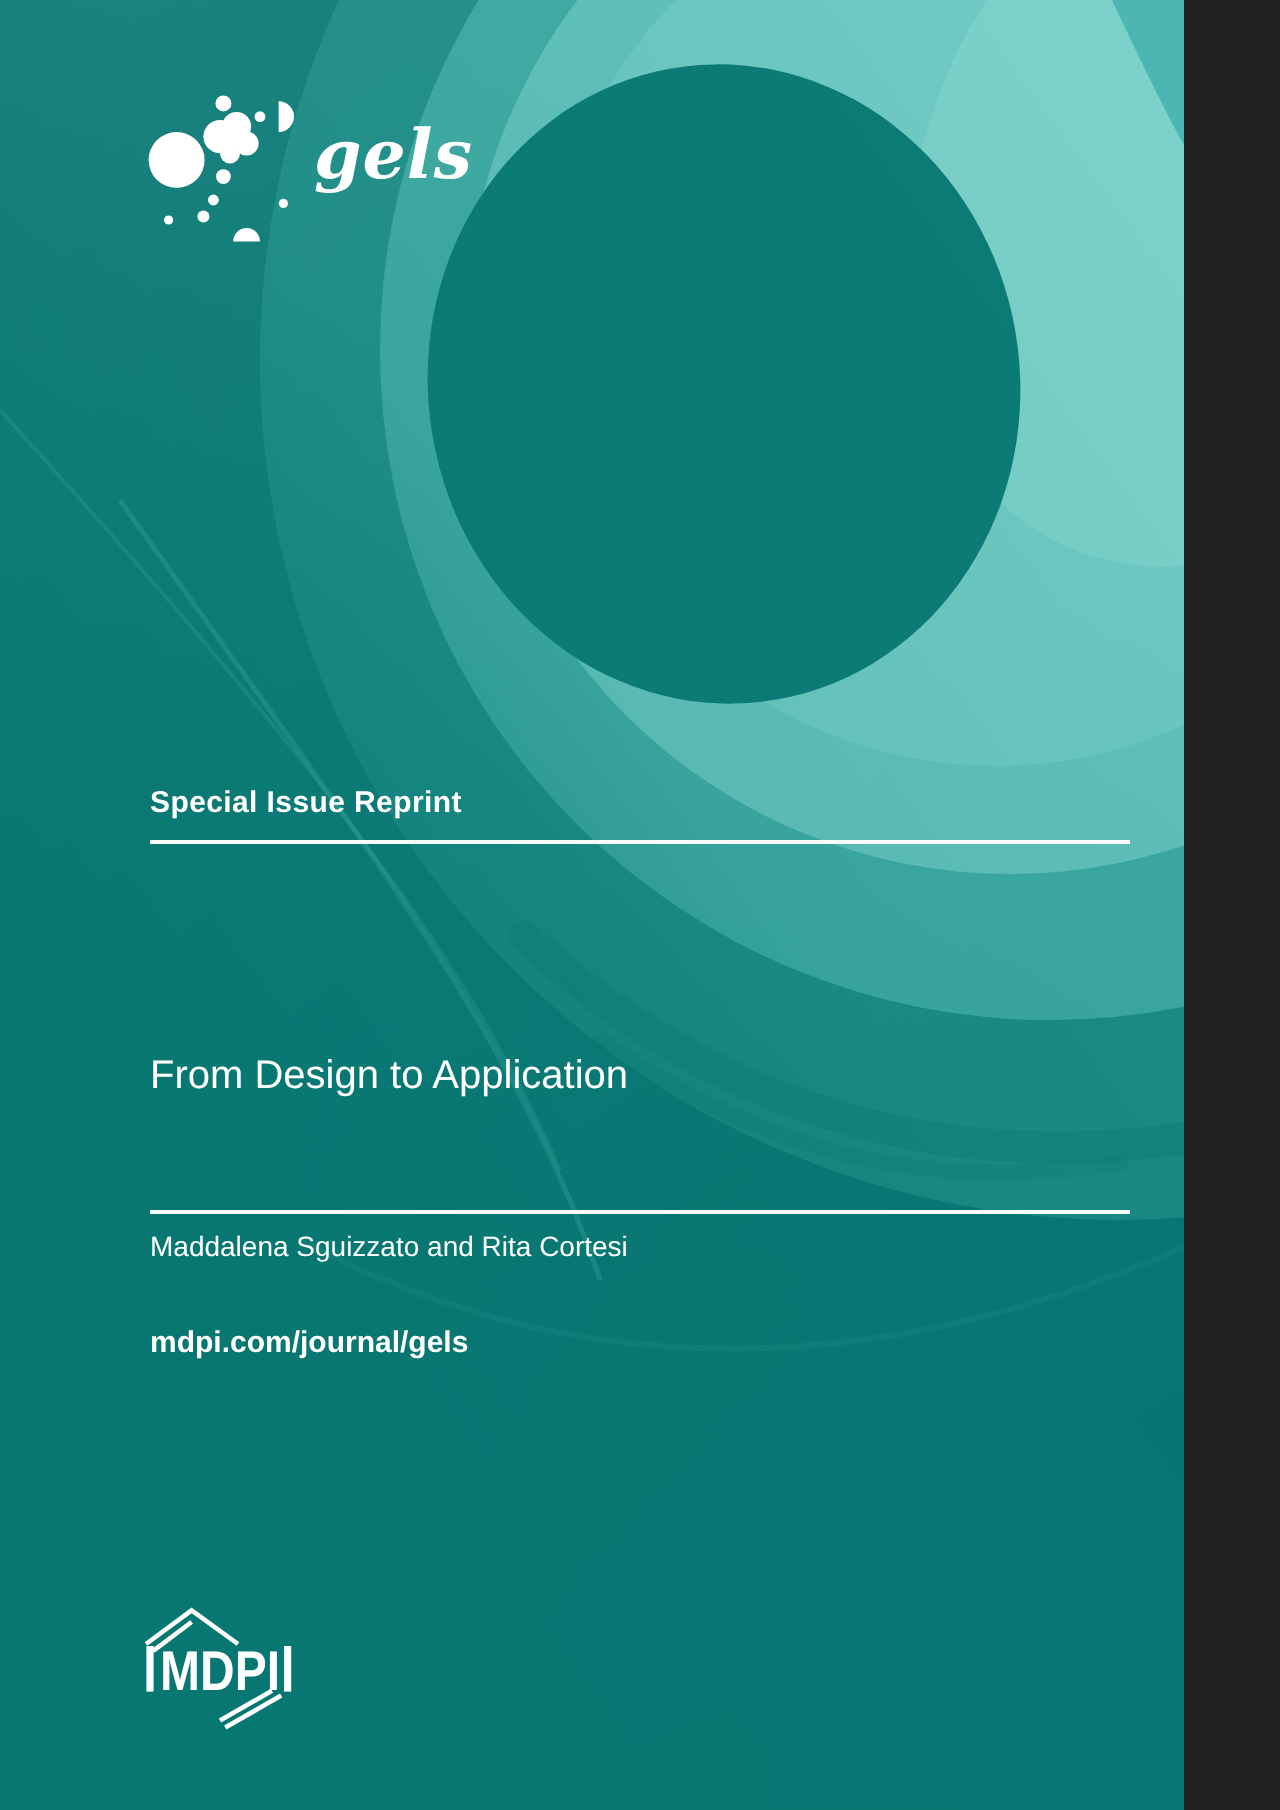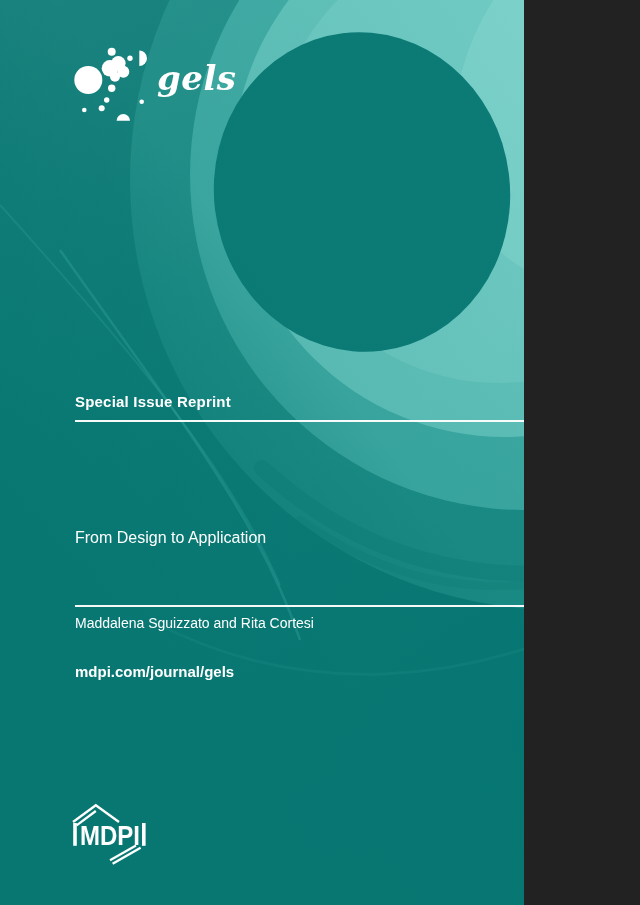--- a/index.html
+++ b/index.html
@@ -1,18 +1,18 @@
 <!DOCTYPE html>
 <html><head>
 <meta charset="utf-8">
 <style>
   html,body{margin:0;padding:0;background:#222;}
   .cover{
     position:relative;
-    width:524px;height:905px;
+    width:592px;height:905px;
     overflow:hidden;
     font-family:"Liberation Sans",sans-serif;
     color:#ffffff;
     background:#0b7a75;
   }
   .bg-art{position:absolute;inset:0;width:640px;height:905px;display:block;}
 
   
   .bubbles{position:absolute;left:72px;top:44px;width:80px;height:80px;}
   .journal-name{
@@ -27,21 +27,21 @@
   .series-label{position:absolute;left:75px;top:393px;font-size:15px;line-height:18px;font-weight:700;letter-spacing:0.2px;}
   .rule{position:absolute;left:75px;width:490px;height:2px;background:rgba(255,255,255,0.96);}
   .rule-top{top:420px;}
   .rule-bottom{top:605px;}
   .cover-title{
     position:absolute;left:75px;top:429px;margin:0;
     font-size:35px;line-height:47px;font-weight:500;
     letter-spacing:-0.2px;
   }
   .cover-title span{display:block;}
-  .cover-subtitle{position:absolute;left:75px;top:524px;margin:0;font-size:16px;line-height:28px;font-weight:400;}
+  .cover-subtitle{position:absolute;left:75px;top:524px;margin:0;font-size:20px;line-height:28px;font-weight:400;}
   .editors-block{position:absolute;left:75px;top:615px;font-size:14px;line-height:17px;font-weight:400;}
   .journal-url{position:absolute;left:75px;top:663px;font-size:15px;line-height:17px;font-weight:700;}
 
   
   .mdpi-logo{position:absolute;left:72px;top:800px;width:76px;height:68px;}
   .mdpi-logo .stroke{stroke:#ffffff;fill:none;stroke-width:2.3;}
   .mdpi-logo .bar{fill:#ffffff;}
   .mdpi-logo text{
     font-family:"Liberation Sans",sans-serif;
     font-weight:700;font-size:28px;fill:#ffffff;

